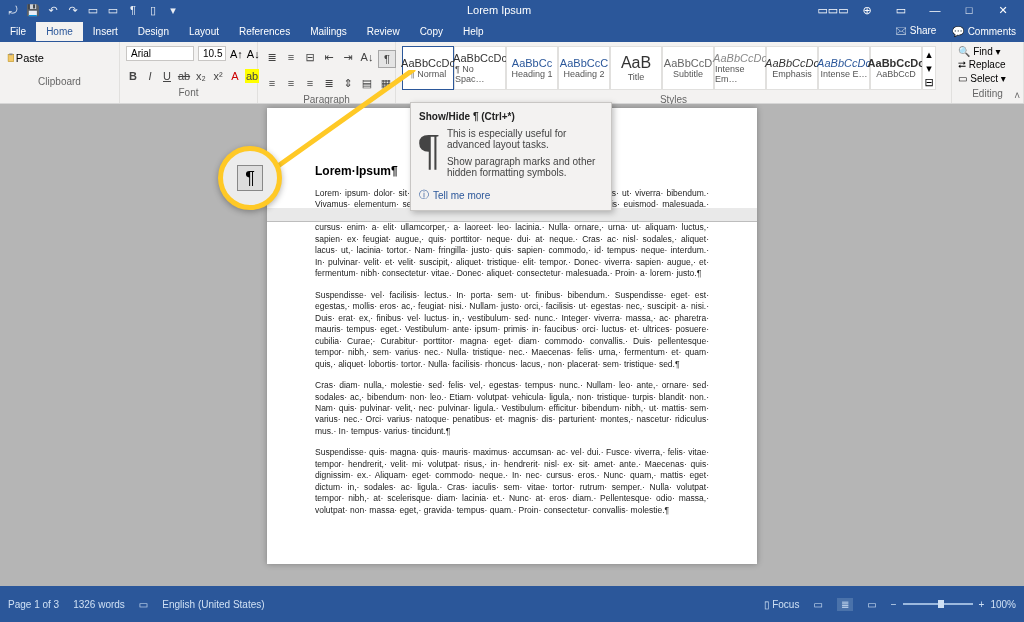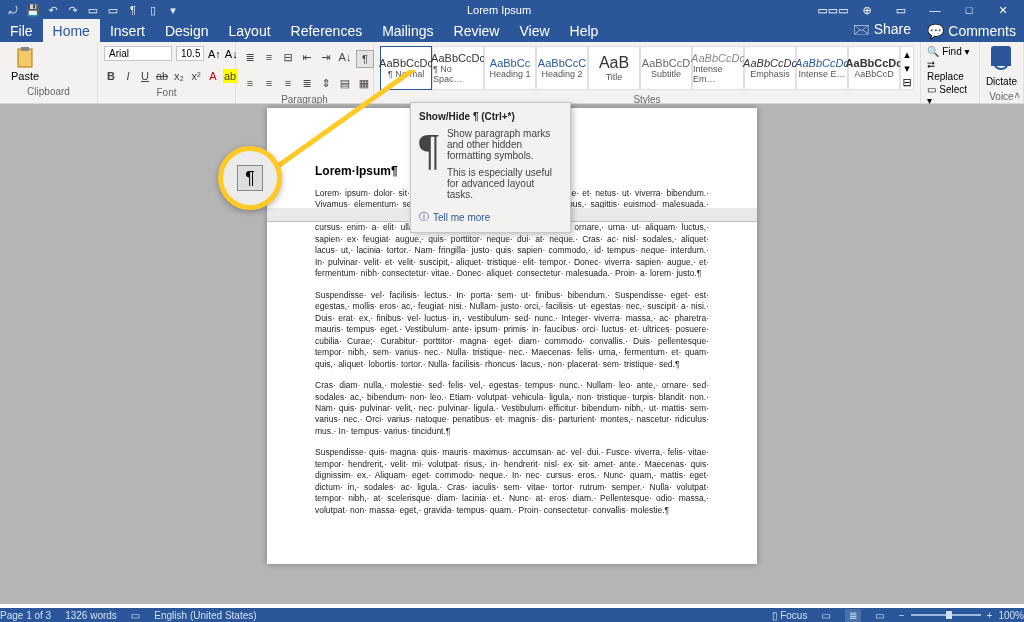--- a/index.html
+++ b/index.html
@@ -3,31 +3,31 @@
 <meta charset="utf-8">
 <style>
 * { box-sizing: border-box; margin: 0; padding: 0; }
 body { font-family: "Segoe UI", Arial, sans-serif; font-size: 11px; background: #fff; width: 1024px; height: 622px; overflow: hidden; position: relative; }
 .titlebar { height: 20px; background: #2b579a; color: #fff; display: flex; align-items: center; font-size: 11px; }
 .titlebar .qat { display: flex; gap: 6px; padding: 0 6px; }
 .titlebar .qat div { width: 14px; height: 14px; display: flex; align-items: center; justify-content: center; opacity: .9; }
 .titlebar .title { flex: 1; text-align: center; }
 .titlebar .winbtns { display: flex; gap: 8px; padding: 0 8px; }
 .titlebar .winbtns div { width: 26px; display: flex; align-items: center; justify-content: center; }
-.menubar { height: 22px; background: #2b579a; color: #fff; display: flex; align-items: center; font-size: 14px; }
+.menubar { height: 22px; background: #2b579a; color: #fff; display: flex; align-items: center; font-size: 10px; }
 .menubar .tab { padding: 4px 10px; }
 .menubar .tab.active { background: #f3f2f1; color: #2b579a; }
 .menubar .spacer { flex: 1; }
 .menubar .share, .menubar .comments { padding: 4px 8px; }
 .ribbon { height: 62px; background: #f3f2f1; border-bottom: 1px solid #d6d6d6; display: flex; position: relative; }
 .group { border-right: 1px solid #e1e0de; display: flex; flex-direction: column; }
 .group .body { flex: 1; display: flex; align-items: flex-start; padding: 4px 6px; gap: 4px; }
 .group .label { text-align: center; font-size: 10px; color: #666; padding-bottom: 16px; }
 .clip { width: 120px; }
-.clip .paste { display: flex; flex-direction: column; align-items: center; width: 38px; }
+.clip .paste { display: flex; flex-direction: row; align-items: center; width: 38px; }
 .clip .paste .ic { width: 24px; height: 24px; }
 .clip .side { display: flex; flex-direction: column; gap: 2px; font-size: 10px; color: #888; }
 .font { width: 138px; }
 .font .row { display: flex; gap: 4px; align-items: center; }
 .fontname { border: 1px solid #c8c6c4; background: #fff; padding: 1px 4px; width: 68px; font-size: 10px; }
 .fontsize { border: 1px solid #c8c6c4; background: #fff; padding: 1px 4px; width: 28px; font-size: 10px; }
 .btnrow { display: flex; gap: 3px; margin-top: 4px; }
 .btnrow div { width: 14px; height: 14px; display: flex; align-items: center; justify-content: center; color: #444; font-size: 11px; }
 .para { width: 138px; }
 .para .btnrow div { width: 16px; }
@@ -45,30 +45,30 @@
 .dictate .mic { width: 20px; height: 20px; background: #2b579a; border-radius: 3px 3px 0 0; position: relative; }
 .dictate .mic::after { content: ""; position: absolute; width: 12px; height: 6px; border: 2px solid #2b579a; border-top: none; border-radius: 0 0 8px 8px; left: 2px; top: 16px; }
 .collapse { position: absolute; right: 4px; bottom: 2px; font-size: 10px; color: #666; }
 .workspace { position: absolute; top: 104px; left: 0; right: 0; bottom: 18px; background: #b5b5b5; display: flex; justify-content: center; overflow: hidden; }
 .page { width: 490px; background: #fff; margin: 4px 0 40px; box-shadow: 0 0 6px rgba(0,0,0,.3); padding: 56px 48px 89px; font-family: Arial, sans-serif; }
 .page h1 { font-size: 12px; font-weight: bold; margin-bottom: 10px; }
 .page p { font-size: 8.5px; line-height: 1.35; color: #222; text-align: justify; margin-bottom: 10px; }
 .pagebreak { font-size: 8.5px; color: #444; text-align: center; position: relative; }
 .pagebreak::before, .pagebreak::after { content: ""; position: absolute; top: 50%; width: 34%; border-top: 1px dotted #888; }
 .pagebreak::before { left: 0; } .pagebreak::after { right: 0; }
-.tooltip { position: absolute; top: 102px; left: 410px; width: 161px; background: #f3f2f1; border: 1px solid #c8c6c4; box-shadow: 2px 2px 6px rgba(0,0,0,.25); padding: 8px; font-size: 10px; color: #444; z-index: 50; }
+.tooltip { position: absolute; top: 102px; left: 410px; width: 202px; background: #f3f2f1; border: 1px solid #c8c6c4; box-shadow: 2px 2px 6px rgba(0,0,0,.25); padding: 8px; font-size: 10px; color: #444; z-index: 50; }
 .tooltip .tt-title { font-weight: 600; margin-bottom: 6px; color: #222; }
 .tooltip .tt-body { display: flex; gap: 8px; }
 .tooltip .tt-pil { font-size: 44px; line-height: 1; color: #444; font-family: Georgia, serif; }
 .tooltip .tt-text p { margin-bottom: 6px; }
 .tooltip .tt-link { color: #2b579a; margin-top: 4px; display: flex; align-items: center; gap: 4px; }
 .marker { position: absolute; top: 146px; left: 218px; width: 64px; height: 64px; border: 5px solid #ffc926; border-radius: 50%; background: #ececec; display: flex; align-items: center; justify-content: center; z-index: 40; box-shadow: 0 2px 6px rgba(0,0,0,.3); }
 .marker .inner { border: 1px solid #888; background: #ddd; width: 26px; height: 26px; display: flex; align-items: center; justify-content: center; font-size: 18px; }
 .connector { position: absolute; top: 70px; left: 268px; width: 160px; height: 100px; z-index: 39; pointer-events: none; }
-.statusbar { position: absolute; bottom: 0; left: 0; right: 0; height: 14px; background: #2b579a; color: #cfe0f4; display: flex; align-items: center; font-size: 10px; padding: 0 0; gap: 14px; }
+.statusbar { position: absolute; bottom: 0; left: 0; right: 0; height: 36px; background: #2b579a; color: #cfe0f4; display: flex; align-items: center; font-size: 10px; padding: 0 8px; gap: 14px; }
 .statusbar .sp { flex: 1; }
 .statusbar .zoom { display: flex; align-items: center; gap: 6px; }
 .statusbar .slider { width: 70px; height: 2px; background: #9cb9de; position: relative; }
 .statusbar .slider::after { content: ""; position: absolute; left: 50%; top: -3px; width: 6px; height: 8px; background: #cfe0f4; }
 .ruler { position: absolute; top: 104px; left: 267px; right: 267px; height: 14px; background: #e9e9e9; border-bottom: 1px solid #bdbdbd; z-index: 5; }
 svg.ic { width: 14px; height: 14px; }
 </style>
 </head>
 <body>
 
@@ -97,21 +97,21 @@
 
 <div class="menubar">
   <div class="tab">File</div>
   <div class="tab active">Home</div>
   <div class="tab">Insert</div>
   <div class="tab">Design</div>
   <div class="tab">Layout</div>
   <div class="tab">References</div>
   <div class="tab">Mailings</div>
   <div class="tab">Review</div>
-  <div class="tab">View</div>
+  <div class="tab">Copy</div>
   <div class="tab">Help</div>
   <div class="spacer"></div>
   <div class="share">🖂 <span>Share</span></div>
   <div class="comments">💬 <span>Comments</span></div>
 </div>
 
 <div class="ribbon">
   <div class="group clip">
     <div class="body">
       <div class="paste">
@@ -236,29 +236,20 @@
     <div class="body">
         <div class="col">
       <div>🔍 <span>Find</span> ▾</div>
       <div>⮂ <span>Replace</span></div>
       <div>▭ <span>Select</span> ▾</div>
     </div>
       </div>
     <div class="label">Editing</div>
   </div>
 
-  <div class="group voice">
-    <div class="body">
-        <div class="dictate">
-      <div class="mic"></div>
-      <span style="margin-top:10px;font-size:10px">Dictate</span>
-    </div>
-      </div>
-    <div class="label">Voice</div>
-  </div>
   <div class="collapse">˄</div>
 </div>
 
 <div class="workspace">
   <div class="ruler"></div>
   <div class="page">
     <h1>Lorem·Ipsum¶</h1>
     <p>Lorem· ipsum· dolor· sit· amet,· consectetur· adipiscing· elit.· Fusce· et· netus· ut· viverra· bibendum.· Vivamus· elementum· semper· purus,· sed· congue· massa· tempus,· sagittis· euismod· malesuada.· Proin· luctus· feugiat· convallis,· in· fermentum· nibh· convallis· nec,· dictum,· hendrerit· risus.· Vivamus· cursus· enim· a· elit· ullamcorper,· a· laoreet· leo· lacinia.· Nulla· ornare,· urna· ut· aliquam· luctus,· sapien· ex· feugiat· augue,· quis· porttitor· neque· dui· at· neque.· Cras· ac· nisl· sodales,· aliquet· lacus· ut,· lacinia· tortor.· Nam· fringilla· justo· quis· sapien· commodo,· id· tempus· neque· interdum.· In· pulvinar· velit· et· velit· suscipit,· aliquet· tristique· elit· tempor.· Donec· viverra· sapien· augue,· et· fermentum· nibh· consectetur· vitae.· Donec· aliquet· consectetur· malesuada.· Proin· a· lorem· justo.¶</p>
     <p>Suspendisse· vel· facilisis· lectus.· In· porta· sem· ut· finibus· bibendum.· Suspendisse· eget· est· egestas,· mollis· eros· ac,· feugiat· nisi.· Nullam· justo· orci,· facilisis· ut· egestas· nec,· suscipit· a· nisi.· Duis· erat· ex,· finibus· vel· luctus· in,· vestibulum· sed· nunc.· Integer· viverra· massa,· ac· pharetra· mauris· tempus· eget.· Vestibulum· ante· ipsum· primis· in· faucibus· orci· luctus· et· ultrices· posuere· cubilia· Curae;· Curabitur· porttitor· magna· eget· diam· commodo· convallis.· Duis· pellentesque· tempor· nibh,· sem· varius· nec.· Nulla· tristique· nec.· Maecenas· felis· urna,· fermentum· et· quam· quis,· aliquet· lobortis· tortor.· Nulla· facilisis· rhoncus· lacus,· non· placerat· sem· tristique· sed.¶</p>
     <p>Cras· diam· nulla,· molestie· sed· felis· vel,· egestas· tempus· nunc.· Nullam· leo· ante,· ornare· sed· sodales· ac,· bibendum· non· leo.· Etiam· volutpat· vehicula· ligula,· non· tristique· turpis· blandit· non.· Nam· quis· pulvinar· velit,· nec· pulvinar· ligula.· Vestibulum· efficitur· bibendum· nibh,· ut· mattis· sem· varius· nec.· Orci· varius· natoque· penatibus· et· magnis· dis· parturient· montes,· nascetur· ridiculus· mus.· In· tempus· varius· tincidunt.¶</p>
@@ -272,22 +263,22 @@
 
 <div class="marker">
   <div class="inner">¶</div>
 </div>
 
 <div class="tooltip">
   <div class="tt-title">Show/Hide ¶ (Ctrl+*)</div>
   <div class="tt-body">
     <div class="tt-pil">¶</div>
     <div class="tt-text">
+      <p>This is especially useful for advanced layout tasks.</p>
       <p>Show paragraph marks and other hidden formatting symbols.</p>
-      <p>This is especially useful for advanced layout tasks.</p>
     </div>
   </div>
   <div class="tt-link">ⓘ <span>Tell me more</span></div>
 </div>
 
 <div class="statusbar">
   <div>Page 1 of 3</div>
   <div>1326 words</div>
   <div>▭</div>
   <div>English (United States)</div>

